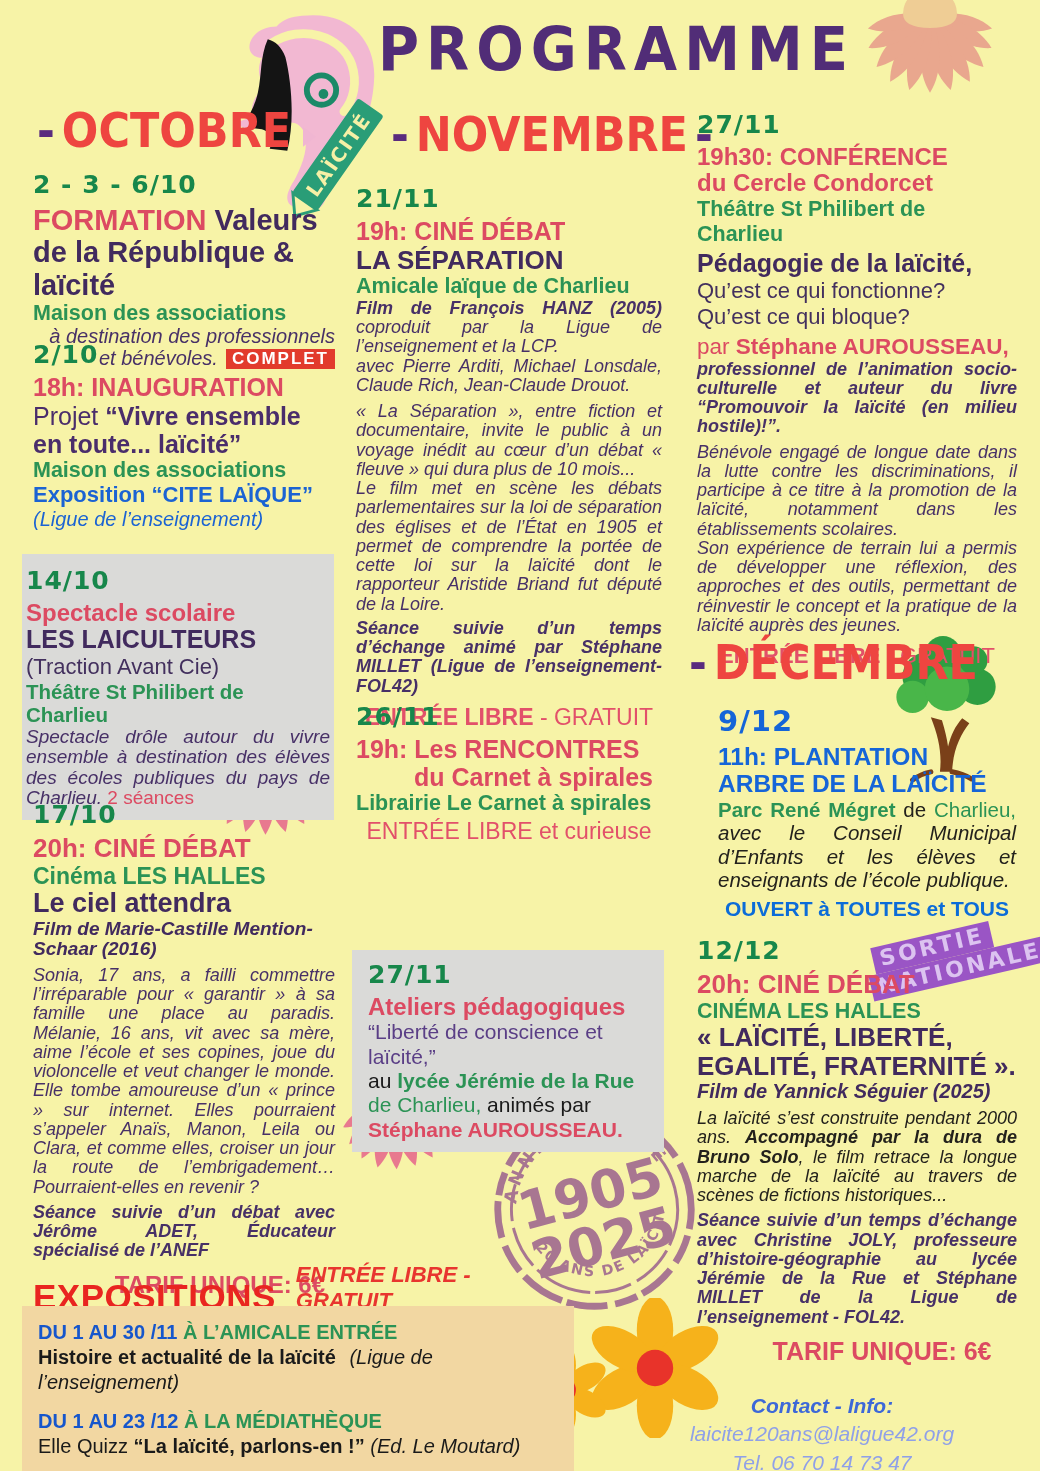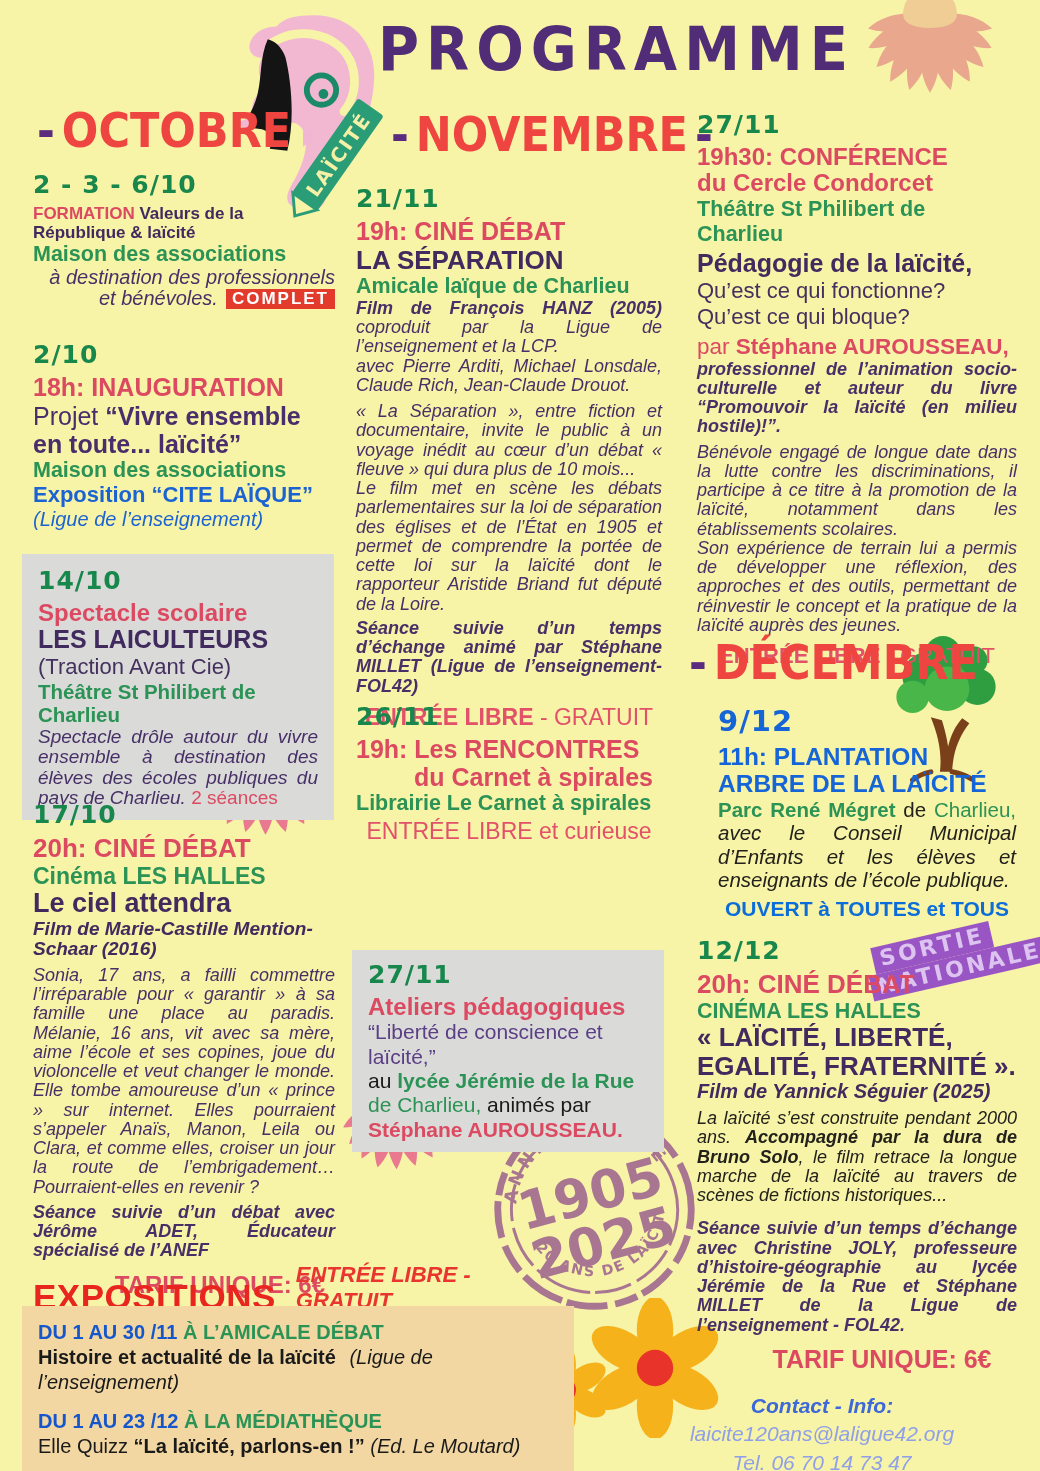--- a/index.html
+++ b/index.html
@@ -24,21 +24,21 @@
   .rt{color:#dc4a62;font-weight:bold;font-size:25px;line-height:1.1;}
   .gl{color:#2b9355;font-weight:bold;font-size:20.5px;line-height:1.15;}
   .pt{color:#412a5e;font-weight:bold;font-size:27px;line-height:1.1;}
   .body{color:#473067;font-size:18px;font-style:italic;line-height:1.07;text-align:justify;}
   .blk{color:#23211c;}
   .credit{color:#412a5e;font-weight:bold;font-style:italic;font-size:19px;line-height:1.08;}
   .entry{color:#e2506a;font-size:23px;text-align:center;margin-top:8px;}
   .price{color:#dc4a62;font-weight:bold;font-size:24px;text-align:right;padding-right:10px;margin-top:10px;}
   .badge{display:inline-block;background:#e23b2c;color:#ffffff;font-style:normal;font-weight:bold;
          font-size:17px;letter-spacing:2px;padding:1px 6px;margin-left:8px;transform:translateY(-1px);}
-  .graybox{background:#dadad8;padding:12px 16px;box-sizing:border-box;}
+  .graybox{background:#dadad8;padding:12px 4px;box-sizing:border-box;}
   .blue{color:#1b63d3;}
   .expo-title{color:#e92520;font-weight:bold;font-size:35px;letter-spacing:0.5px;}
   .expo-sub{color:#e8352f;font-weight:bold;font-style:italic;font-size:22px;margin-left:20px;}
   .tanbox{background:#f2d7a2;padding:14px 16px;box-sizing:border-box;}
   .tan-line{font-size:20px;color:#1a1a1a;line-height:1.25;}
   .sortie{transform:rotate(-13deg);line-height:1.12;}
   .sortie .chunk{display:inline-block;background:#9a55c5;color:#dcc3f0;
          font-family:"DejaVu Sans",sans-serif;font-weight:bold;font-size:22px;
          letter-spacing:3px;padding:1px 7px;}
   .contact{font-size:21px;font-style:italic;color:#8fa0e8;text-align:center;line-height:1.35;}
@@ -176,21 +176,21 @@
 
   <div class="abs month" style="left:30px;top:102px">
     <span class="dash">-</span><span>OCTOBRE</span><span class="pinkarrow"></span>
   </div>
   <div class="abs month" style="left:384px;top:106px">
     <span class="dash">-</span><span>NOVEMBRE</span><span class="dash">-</span>
   </div>
 
   <section class="abs" style="left:33px;top:170px;width:302px">
     <p class="date">2 - 3 - 6/10</p>
-    <p style="font-size:17px;line-height:1.12">
+    <p style="font-size:29px;line-height:1.12">
       <span class="b" style="color:#dc4a62">FORMATION </span><span class="b" style="color:#412a5e">Valeurs de la République &amp; laïcité</span>
     </p>
     <p class="gl" style="font-size:21.5px">Maison des associations</p>
     <p class="body" style="font-size:20px;text-align:right">
       <span>à destination des professionnels et bénévoles.</span><span class="badge">COMPLET</span>
     </p>
   </section>
 
   <section class="abs" style="left:33px;top:340px;width:302px">
     <p class="date">2/10</p>
@@ -226,21 +226,21 @@
   </section>
 
   <div class="abs" style="left:33px;top:1262px;width:530px;display:flex;align-items:flex-end">
     <span class="expo-title">EXPOSITIONS</span>
     <span class="expo-sub" style="padding-bottom:3px">ENTRÉE LIBRE - GRATUIT</span>
   </div>
 
   <div class="abs tanbox" style="left:22px;top:1306px;width:552px">
     <p class="tan-line">
       <span class="b" style="color:#1656cc">DU 1 AU 30 /11</span>
-      <span class="b" style="color:#2b9355">À L’AMICALE DÉBAT</span>
+      <span class="b" style="color:#2b9355">À L’AMICALE ENTRÉE</span>
     </p>
     <p class="tan-line">
       <span class="b">Histoire et actualité de la laïcité</span>
       <span class="it" style="margin-left:8px">(Ligue de l’enseignement)</span>
     </p>
     <p class="tan-line" style="margin-top:14px">
       <span class="b" style="color:#1656cc">DU 1 AU 23 /12</span>
       <span class="b" style="color:#2b9355">À LA MÉDIATHÈQUE</span>
     </p>
     <p class="tan-line">
@@ -325,21 +325,21 @@
 
   <section class="abs" style="left:697px;top:936px;width:320px">
     <p class="date">12/12</p>
     <p class="rt" style="font-size:26px">20h: CINÉ DÉBAT</p>
     <p class="gl" style="font-size:21.5px">CINÉMA LES HALLES</p>
     <p class="pt" style="font-size:26px">« LAÏCITÉ, LIBERTÉ, EGALITÉ, FRATERNITÉ ».</p>
     <p class="credit" style="font-size:20px">Film de Yannick Séguier (2025)</p>
     <p class="body blk" style="margin-top:7px">
       <span>La laïcité s’est construite pendant 2000 ans. </span><span class="b">Accompagné par la dura de Bruno Solo</span><span>, le film retrace la longue marche de la laïcité au travers de scènes de fictions historiques...</span>
     </p>
-    <p class="body b" style="margin-top:14px">Séance suivie d’un temps d’échange avec Christine JOLY, professeure d’histoire-géographie au lycée Jérémie de la Rue et Stéphane MILLET de la Ligue de l’enseignement - FOL42.</p>
+    <p class="body b" style="margin-top:6px">Séance suivie d’un temps d’échange avec Christine JOLY, professeure d’histoire-géographie au lycée Jérémie de la Rue et Stéphane MILLET de la Ligue de l’enseignement - FOL42.</p>
     <p class="price" style="font-size:25px;text-align:center;padding-left:60px">TARIF UNIQUE: 6€</p>
   </section>
 
   <div class="abs contact" style="left:622px;top:1392px;width:400px">
     <span class="label">Contact - Info: </span><span>laicite120ans@laligue42.org</span><br>
     <span>Tel. 06 70 14 73 47</span>
   </div>
 
 </div>
 

